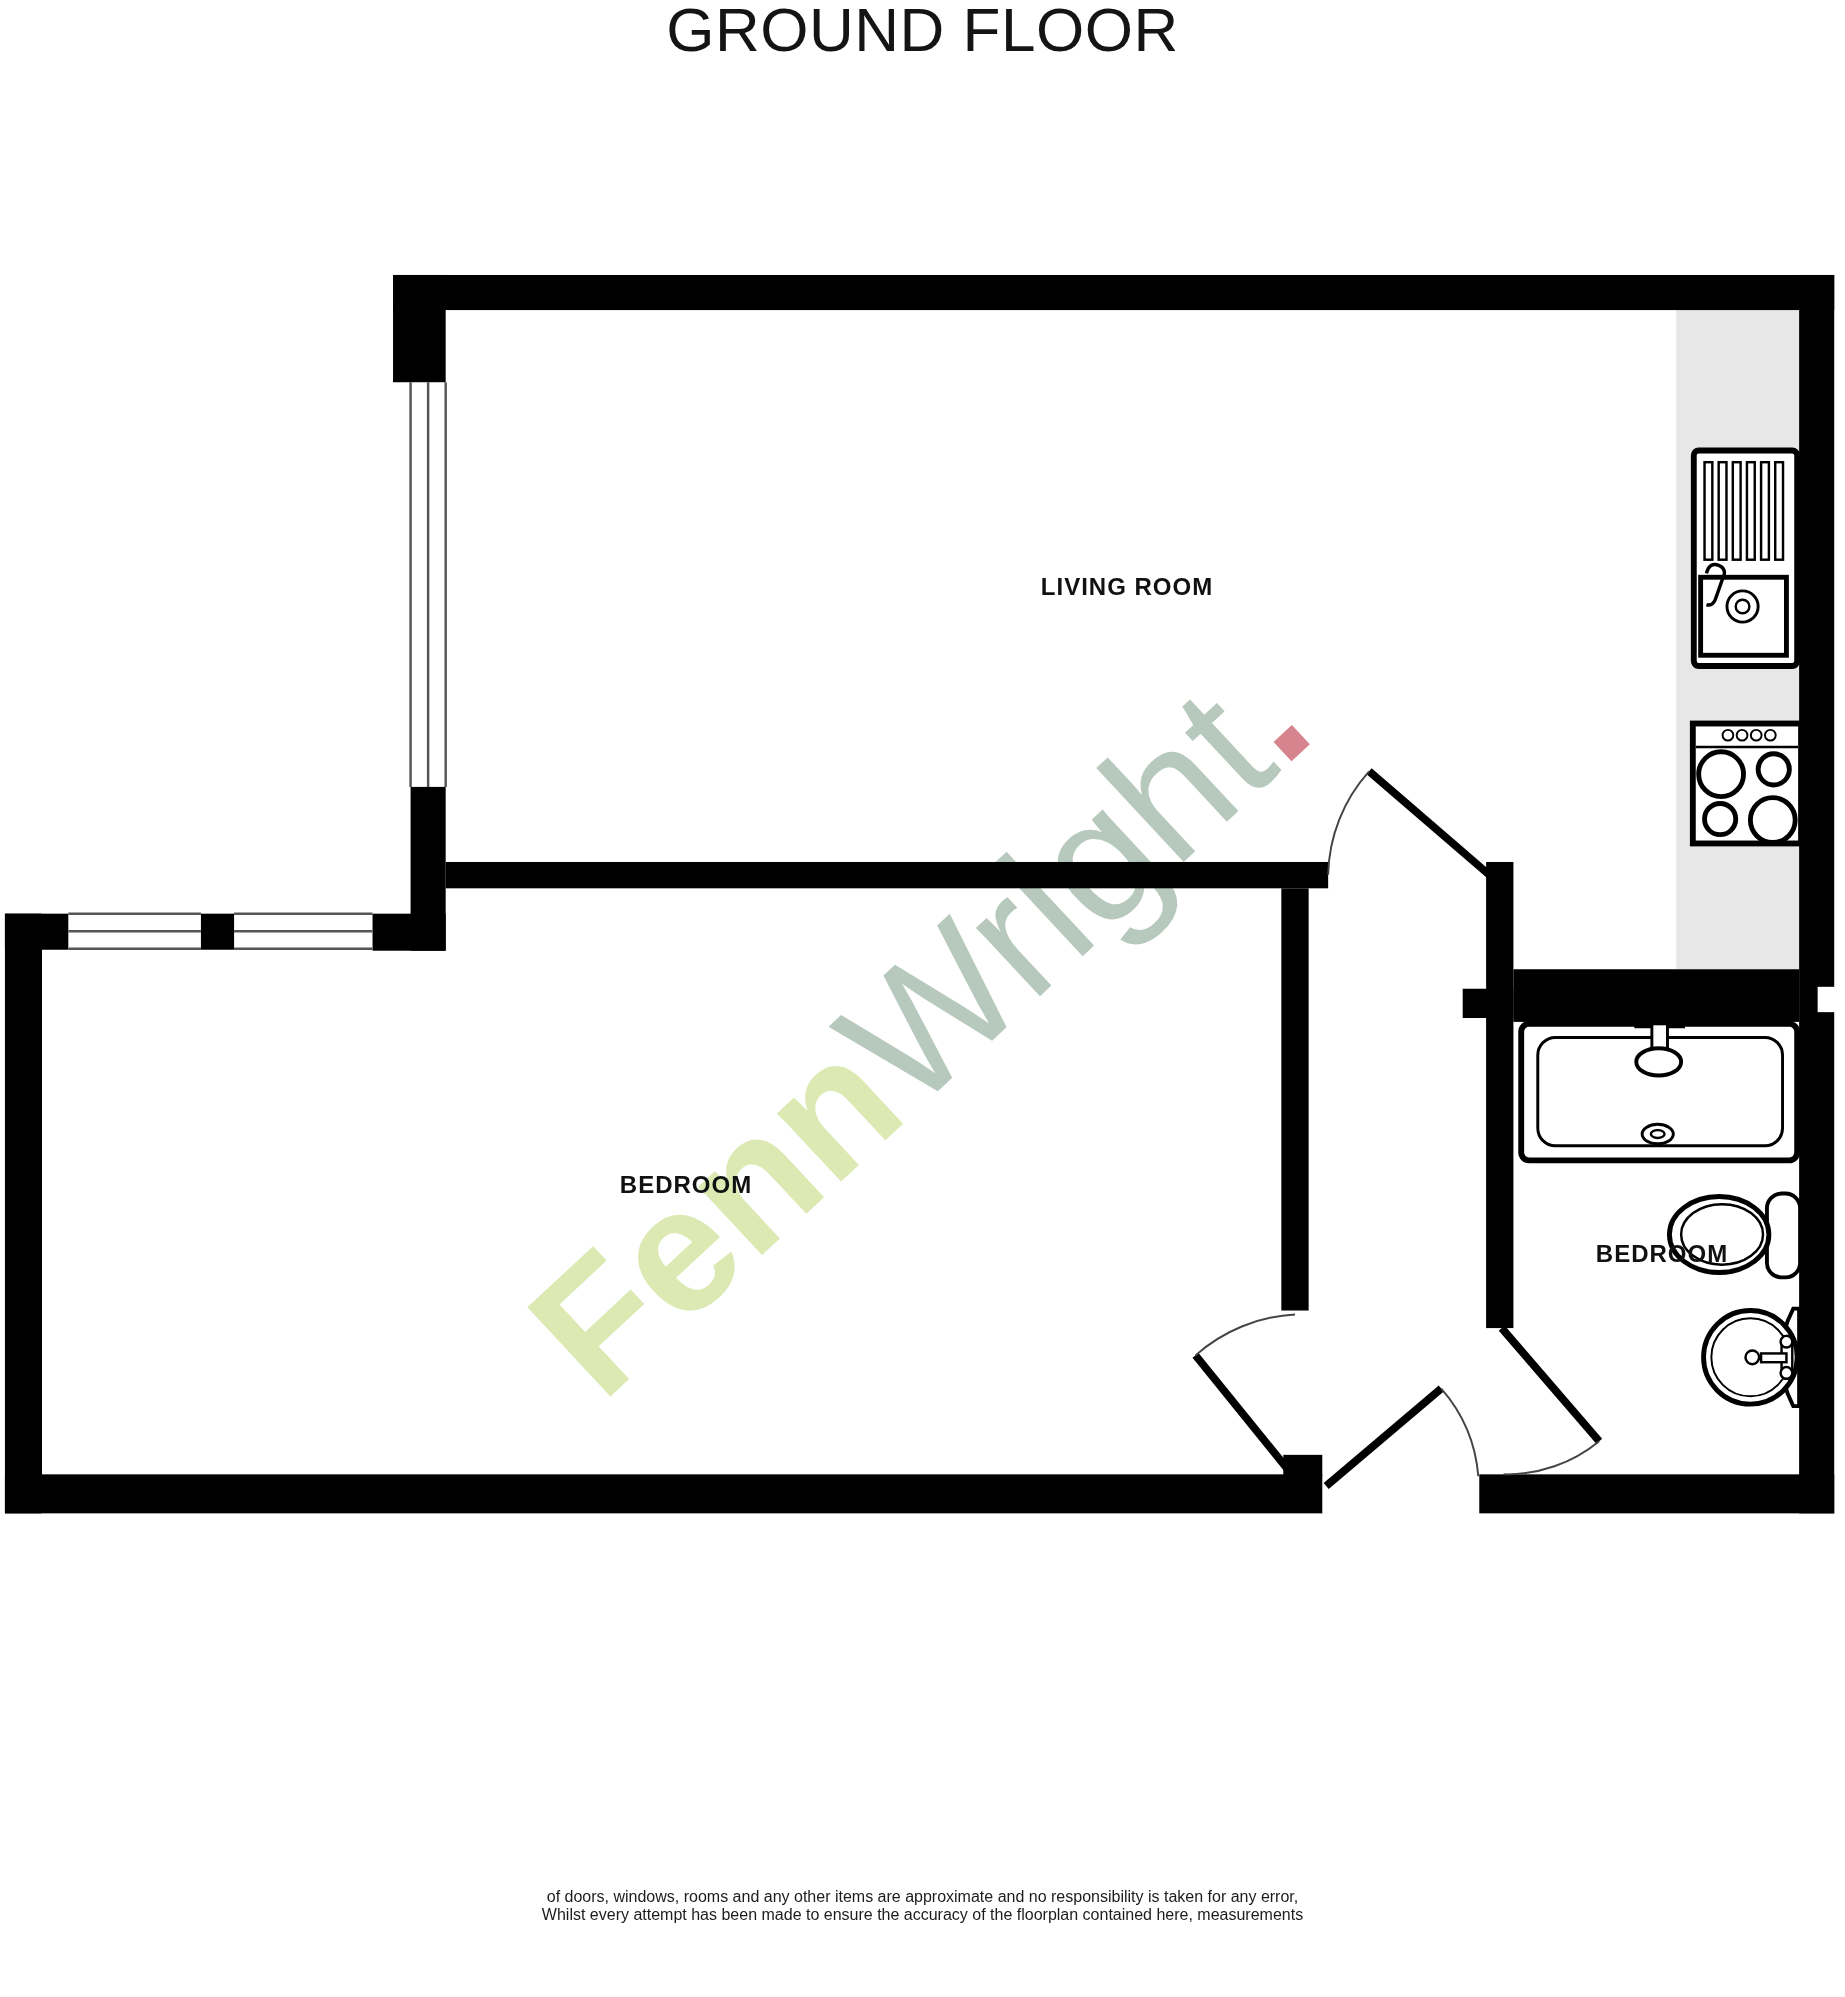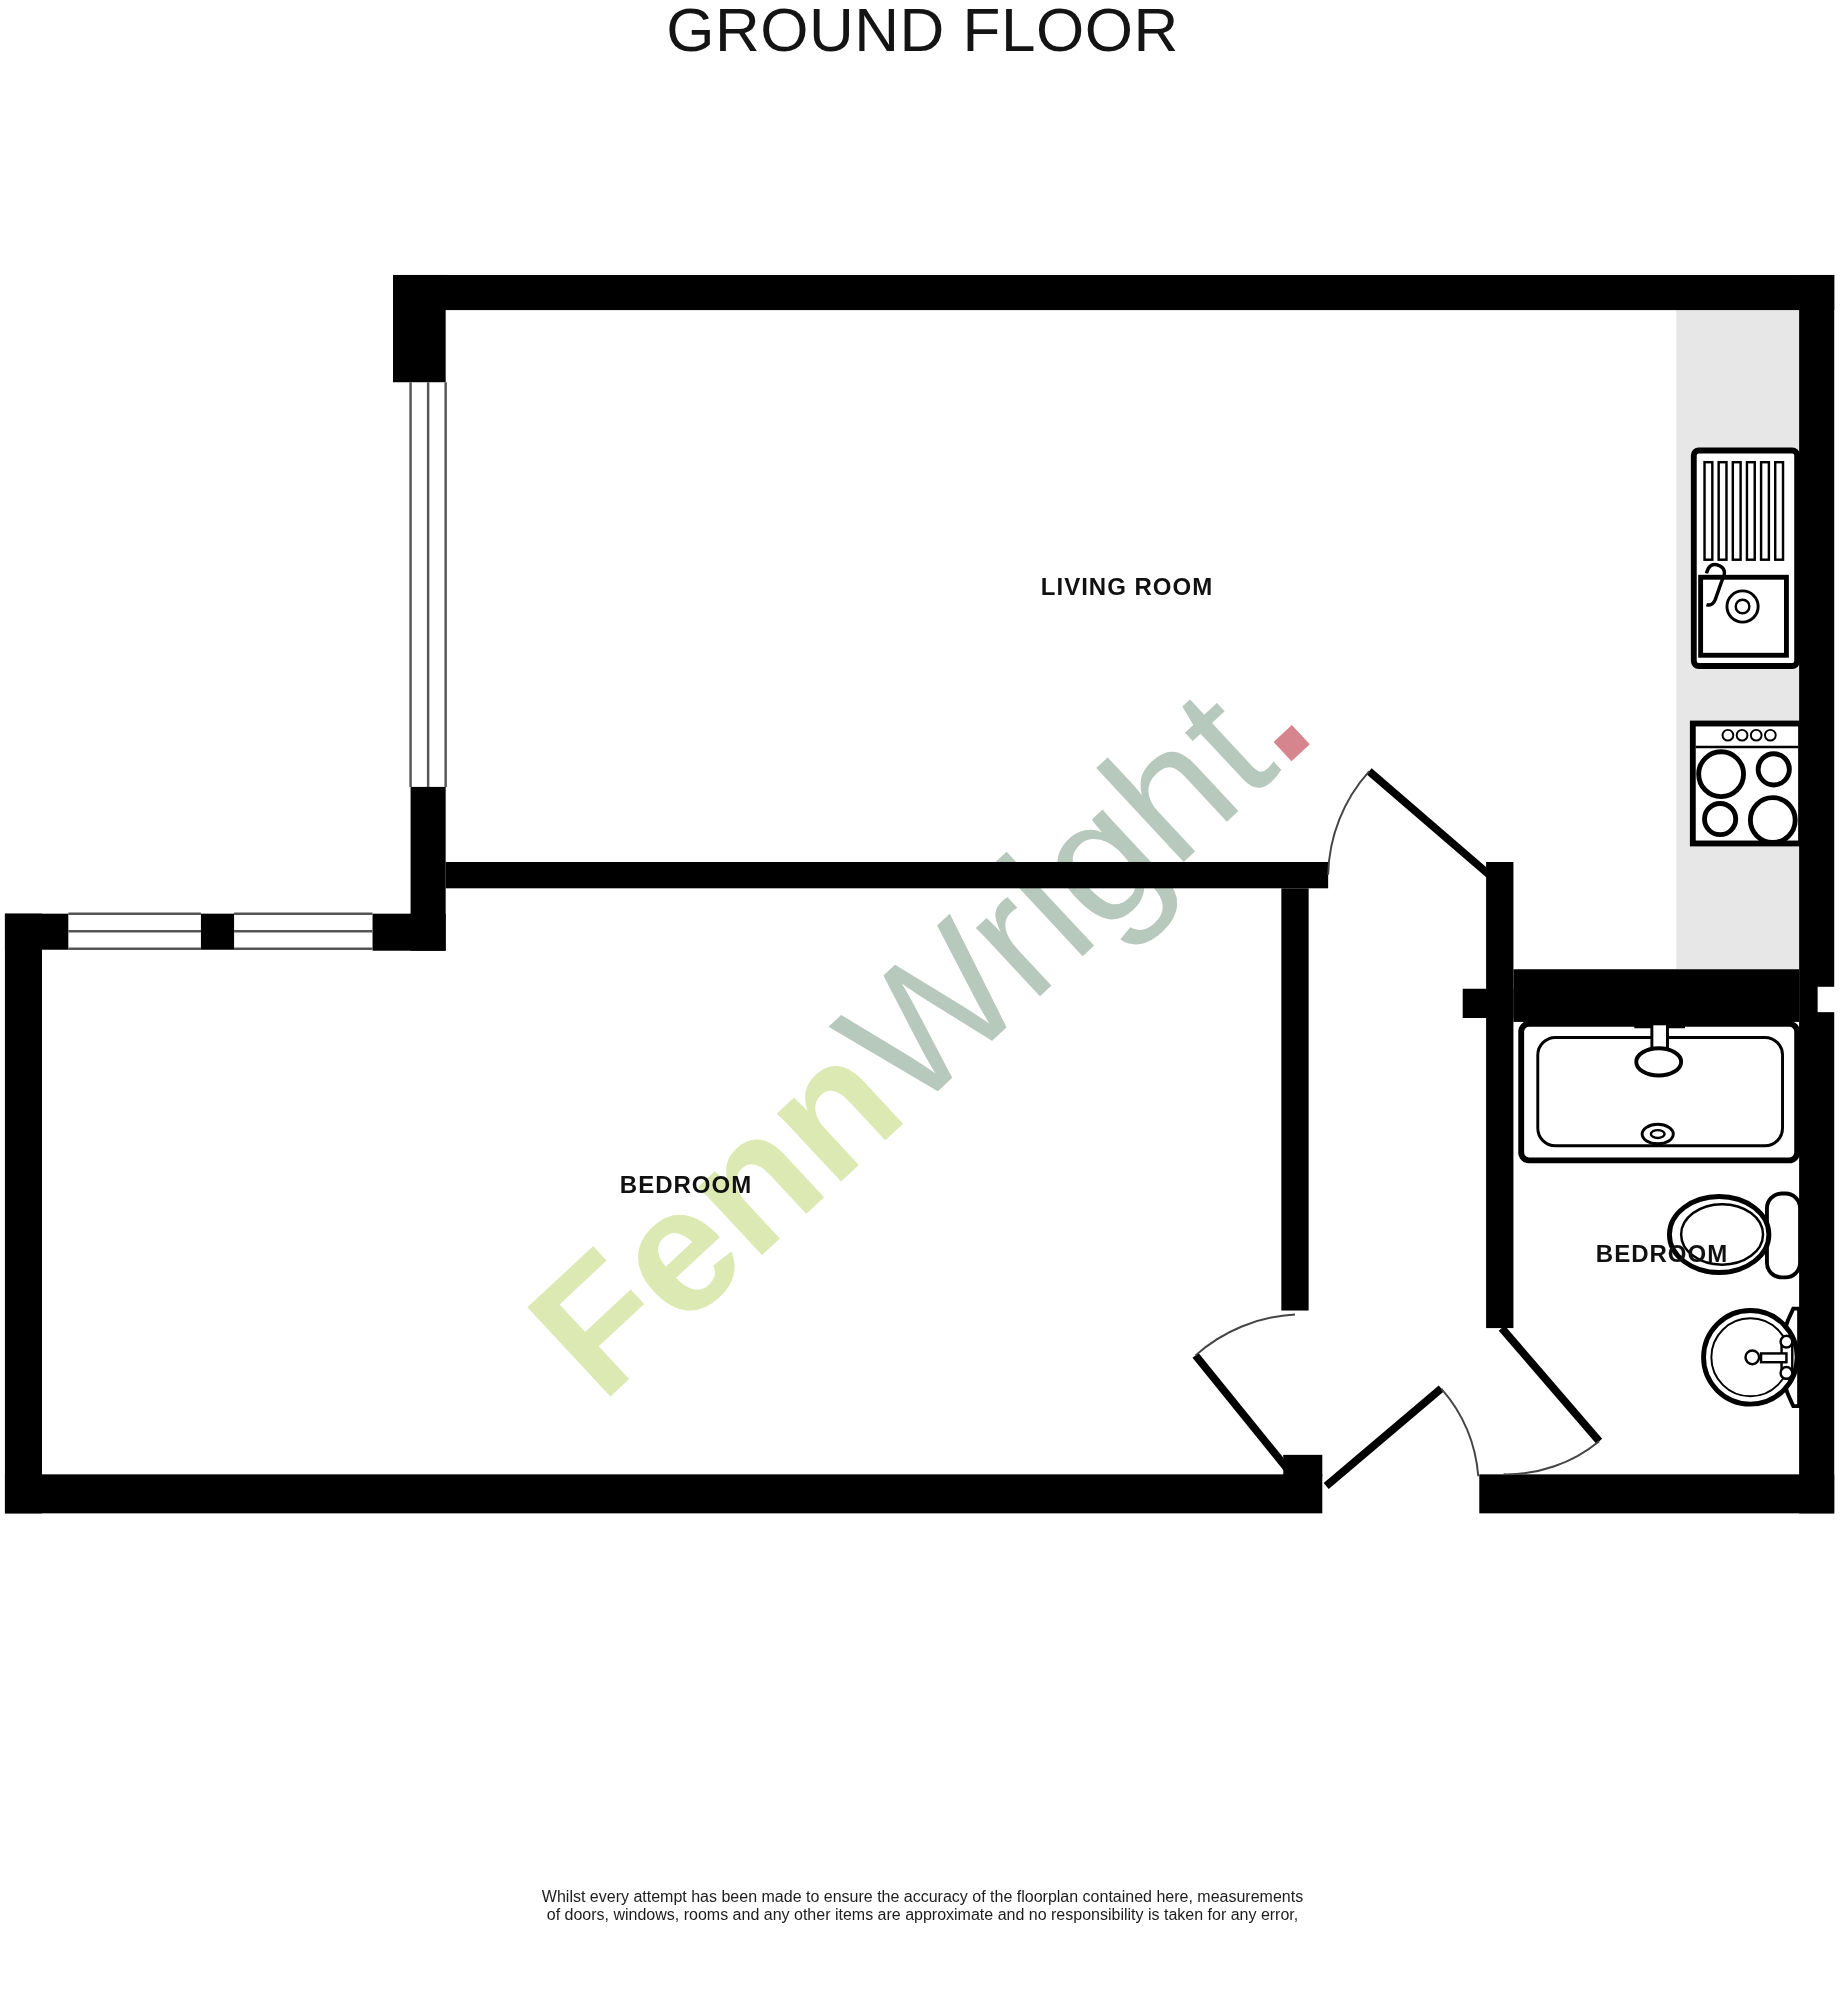--- a/index.html
+++ b/index.html
@@ -167,18 +167,18 @@
       <circle cx="1832" cy="1408" r="6" fill="#fff" stroke="#000" stroke-width="2.5"></circle>
       <circle cx="1797" cy="1392" r="7" fill="#fff" stroke="#000" stroke-width="2.5"></circle>
     </g>
   </svg>
 
   <div class="room-label lbl-living">LIVING ROOM</div>
   <div class="room-label lbl-bedroom">BEDROOM</div>
   <div class="room-label lbl-bathroom">BEDROOM</div>
 
   <div class="disclaimer">
+    <div>of doors, windows, rooms and any other items are approximate and no responsibility is taken for any error,</div>
     <div>Whilst every attempt has been made to ensure the accuracy of the floorplan contained here, measurements</div>
-    <div>of doors, windows, rooms and any other items are approximate and no responsibility is taken for any error,</div>
   </div>
 
 </div>
 
 
 </body></html>

